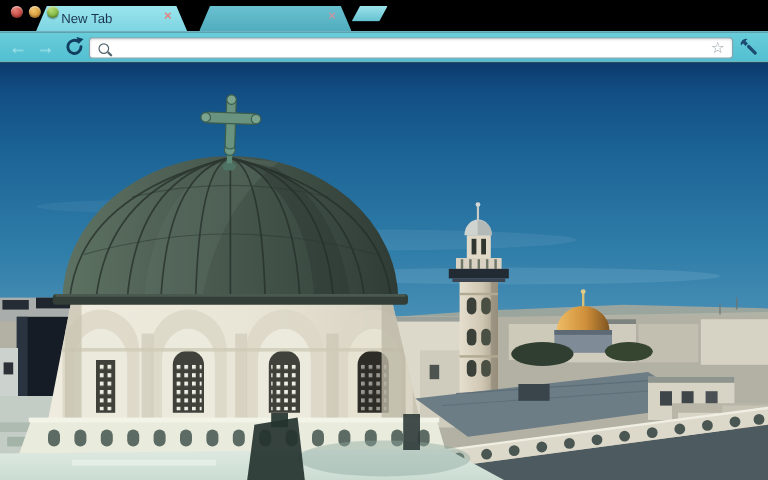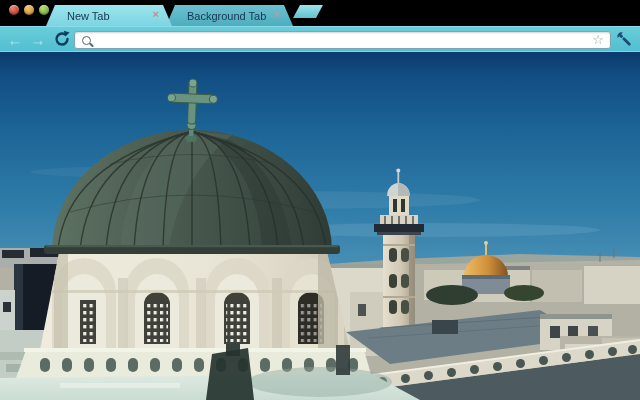--- a/index.html
+++ b/index.html
@@ -9,21 +9,21 @@
   
   .tabstrip { position:absolute; top:0; left:0; width:640px; height:26px;
     background:linear-gradient(180deg,#17586 8 0%,#1b5b6a 0%,#27717f 20%,#3d96a8 72%,#4fb3c4 100%); }
   .traffic { position:absolute; top:5px; left:9px; display:flex; gap:5px; z-index:5; }
   .light { width:10px; height:10px; border-radius:50%;
     box-shadow: inset 0 1px 1px rgba(255,255,255,.55), inset 0 -1px 2px rgba(0,0,0,.35), 0 1px 1px rgba(0,0,0,.3); }
 
   .tab { position:absolute; bottom:0; height:21px; display:flex; align-items:center;
     clip-path:polygon(9px 0, calc(100% - 9px) 0, 100% 100%, 0 100%);
     font-size:11px; color:#1b3550; }
-  .tab-active { left:46px; width:126px; background:linear-gradient(#9ae5ee,#7dd4e1); z-index:4; }
+  .tab-active { left:30px; width:126px; background:linear-gradient(#9ae5ee,#7dd4e1); z-index:4; }
   .tab-bg     { left:166px; width:127px; background:linear-gradient(#6ac1d0,#4fadbe); z-index:3; }
   .tab-label { padding-left:21px; white-space:nowrap; overflow:hidden; }
   .tab-close { position:absolute; right:13px; top:3px; font-size:11px; line-height:13px; font-weight:bold; }
   .tab-active .tab-close { color:#e0807f; }
   .tab-bg .tab-close { color:#cf95a0; opacity:.85; }
 
   .newtab-btn { position:absolute; left:293px; top:5px; width:30px; height:13px; z-index:2;
     background:linear-gradient(#9ce3ec,#63c0cf);
     clip-path:polygon(7px 0, 100% 0, calc(100% - 7px) 100%, 0 100%); }
 
@@ -59,21 +59,20 @@
       <span class="light" style="background:radial-gradient(circle at 35% 30%, #e8837a, #c4433d 70%);"></span>
       <span class="light" style="background:radial-gradient(circle at 35% 30%, #f2c66d, #d99a39 70%);"></span>
       <span class="light" style="background:radial-gradient(circle at 35% 30%, #b5dd76, #7cb53e 70%);"></span>
     </div>
 
     <div class="tab tab-active">
       <span class="tab-label">New Tab</span>
       <span class="tab-close">×</span>
     </div>
     <div class="tab tab-bg">
-      <span class="tab-label">Background Tab</span>
       <span class="tab-close">×</span>
     </div>
     <div class="newtab-btn"></div>
   </div>
 
   <div class="toolbar">
     <div class="nav-btn btn-back">
       <span class="arrow-glyph">←</span>
     </div>
     <div class="nav-btn btn-forward">

